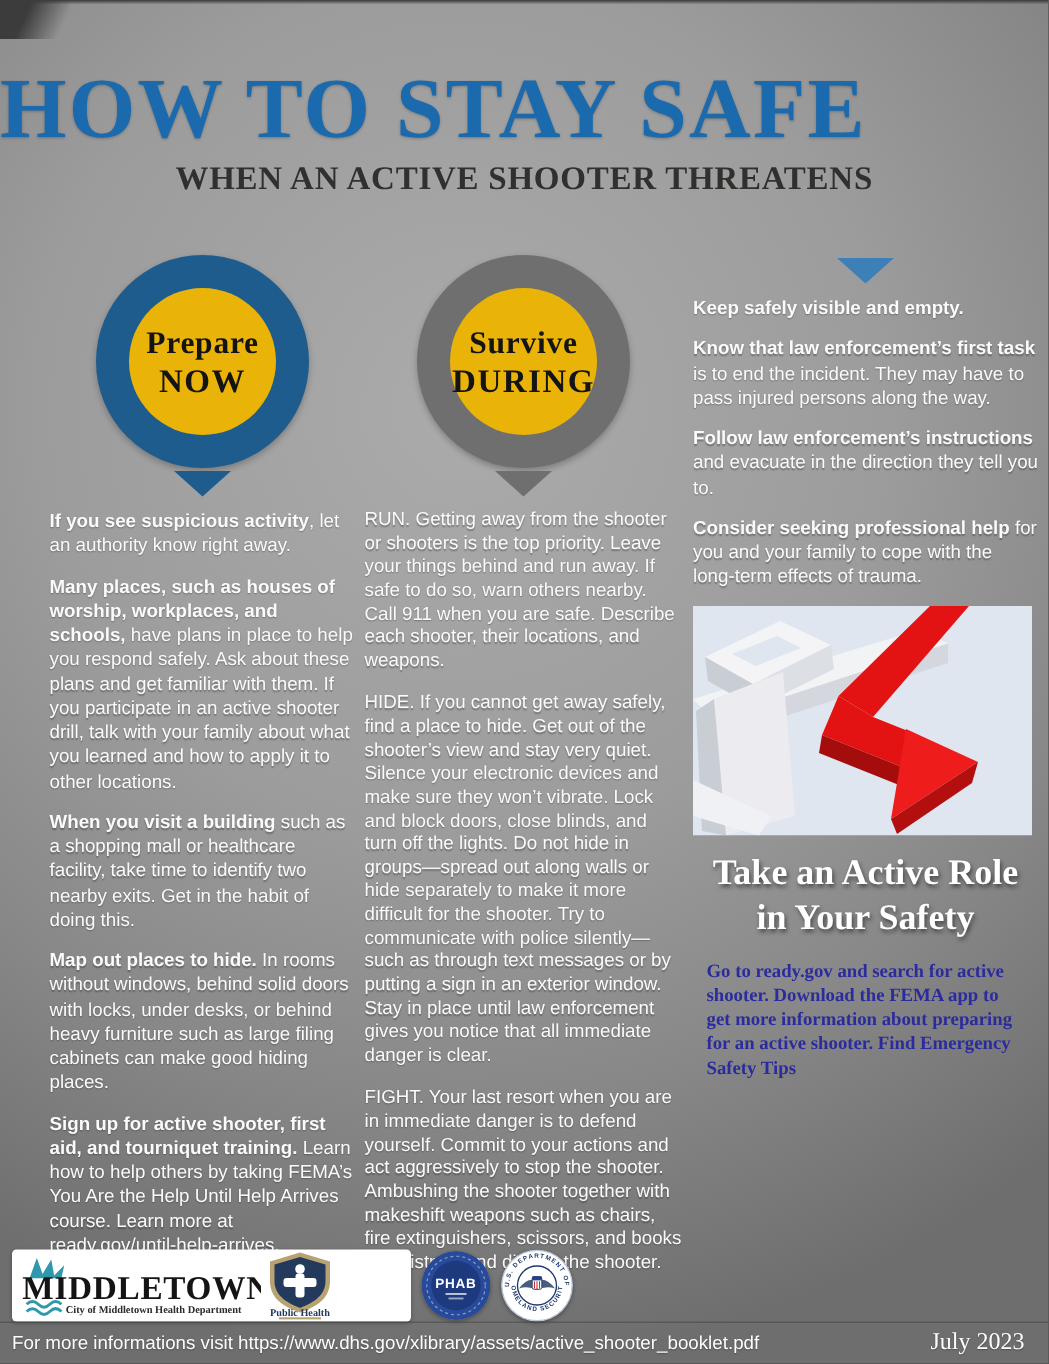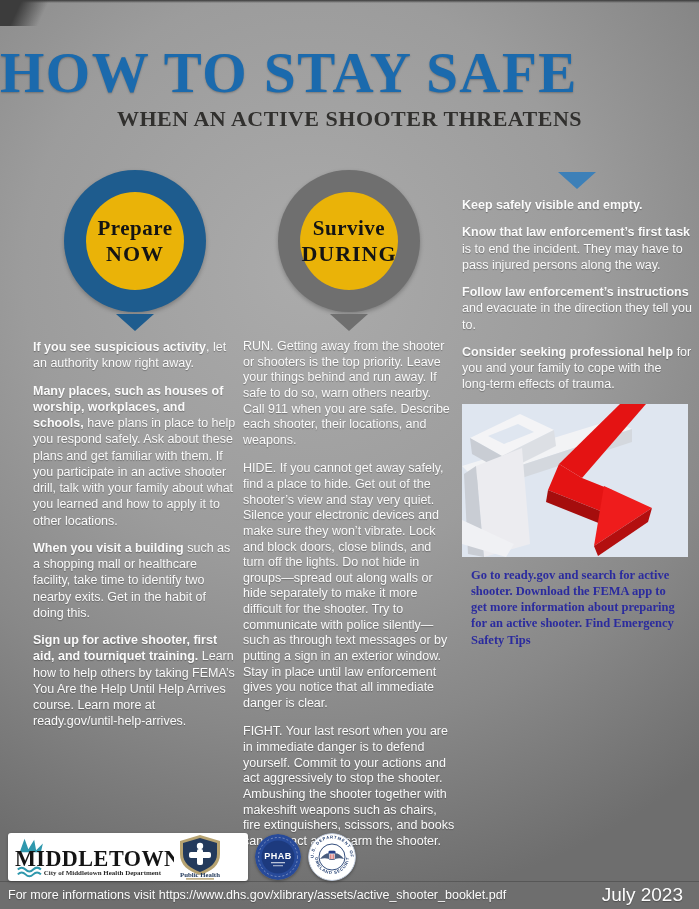--- a/index.html
+++ b/index.html
@@ -49,29 +49,29 @@
 
   .cta-title { font-family:"Liberation Serif", serif; font-weight:bold; font-size:24px;
     color:#ffffff; text-align:center; line-height:1.25; width:206px; margin:4px auto 12px;
     text-shadow:1px 2px 3px rgba(0,0,0,.5); }
   .cta-body { font-family:"Liberation Serif", serif; font-weight:bold; font-size:12.5px;
     color:#2b2b9e; text-align:left; line-height:1.3; width:212px; margin:0 auto;
     text-shadow:none; }
 
   .logos { position:absolute; left:8px; top:831px; height:52px;
     display:flex; align-items:center; gap:7px; }
-  .mt-box { background:#ffffff; width:240px; height:48px; border-radius:3px;
+  .mt-box { background:#ffffff; width:266px; height:48px; border-radius:3px;
     display:flex; align-items:center; padding:2px 4px; box-shadow:0 1px 3px rgba(0,0,0,.3); }
   .seal { border-radius:50%; box-shadow:0 1px 3px rgba(0,0,0,.35); }
 
   .footer { position:absolute; left:0; right:0; bottom:0; height:28px;
     display:flex; justify-content:space-between; align-items:center;
     padding:0 16px 2px 8px; border-top:1px solid rgba(45,45,45,.35); }
   .footer-info { font-size:12.5px; color:#fdfdfd; text-shadow:0 1px 1px rgba(0,0,0,.3); }
-  .footer-date { font-family:Liberation Sans, sans-serif; font-size:19px; color:#fdfdfd;
+  .footer-date { font-family:Liberation Serif, serif; font-size:16px; color:#fdfdfd;
     text-shadow:0 1px 1px rgba(0,0,0,.3);margin-left:34px; }
 </style>
 </head>
 <body>
 
 <div class="poster">
   <div class="top-strip"></div>
   <div class="corner-notch"></div>
 
   <div class="title">HOW TO STAY SAFE</div>
@@ -83,20 +83,21 @@
         <div class="badge-inner">
           <span class="badge-l1">Prepare</span>
           <span class="badge-l2">NOW</span>
         </div>
       </div>
       <div class="badge-arrow"></div>
     </div>
     <p><strong>If you see suspicious activity</strong><span>, let an authority know right away.</span></p>
     <p><strong>Many places, such as houses of worship, workplaces, and schools,</strong><span> have plans in place to help you respond safely. Ask about these plans and get familiar with them. If you participate in an active shooter drill, talk with your family about what you learned and how to apply it to other locations.</span></p>
     <p><strong>When you visit a building</strong><span> such as a shopping mall or healthcare facility, take time to identify two nearby exits. Get in the habit of doing this.</span></p>
+    <p><strong>Map out places to hide.</strong><span> In rooms without windows, behind solid doors with locks, under desks, or behind heavy furniture such as large filing cabinets can make good hiding places.</span></p>
     <p><strong>Sign up for active shooter, first aid, and tourniquet training.</strong><span> Learn how to help others by taking FEMA’s You Are the Help Until Help Arrives course. Learn more at ready.gov/until-help-arrives.</span></p>
   </section>
 
   <section class="col col-survive">
     <div class="badge">
       <div class="badge-outer">
         <div class="badge-inner">
           <span class="badge-l1">Survive</span>
           <span class="badge-l2">DURING</span>
         </div>
@@ -133,20 +134,21 @@
 
       <polygon points="0,116 52,140 44,153 0,140" fill="#f0f1f4"></polygon>
 
       <polygon points="158,0 184,0 120,74 97,60" fill="#e41313"></polygon>
       <polygon points="97,60 120,74 150,86 141,108 86,86" fill="#e41313"></polygon>
       <polygon points="86,86 141,108 139,120 84,98" fill="#a50d0d"></polygon>
       <polygon points="142,82 190,104 132,142" fill="#ef1c1c"></polygon>
       <polygon points="132,142 190,104 186,118 136,152" fill="#b30f0f"></polygon>
     </svg>
 
+    <div class="cta-title">Take an Active Role in Your Safety</div>
     <div class="cta-body">Go to ready.gov and search for active shooter. Download the FEMA app to get more information about preparing for an active shooter. Find Emergency Safety Tips</div>
   </section>
 
   <div class="logos">
     <div class="mt-box">
       <svg width="162" height="44" viewBox="0 0 168 44" xmlns="http://www.w3.org/2000/svg">
         <path d="M8,17 L13,3 L17,14 L23,4 L25,15 L32,8 L30,17 Z" fill="#2f98ad"></path>
         <text x="3" y="31" font-family="Liberation Serif, serif" font-weight="bold" font-size="23" fill="#141414" letter-spacing="0.5">MIDDLETOWN</text>
         <path d="M6,35 q4,-4 8,0 t8,0 t8,0" stroke="#2f98ad" stroke-width="2" fill="none"></path>
         <path d="M6,40 q4,-4 8,0 t8,0 t8,0" stroke="#2f98ad" stroke-width="2" fill="none"></path>

